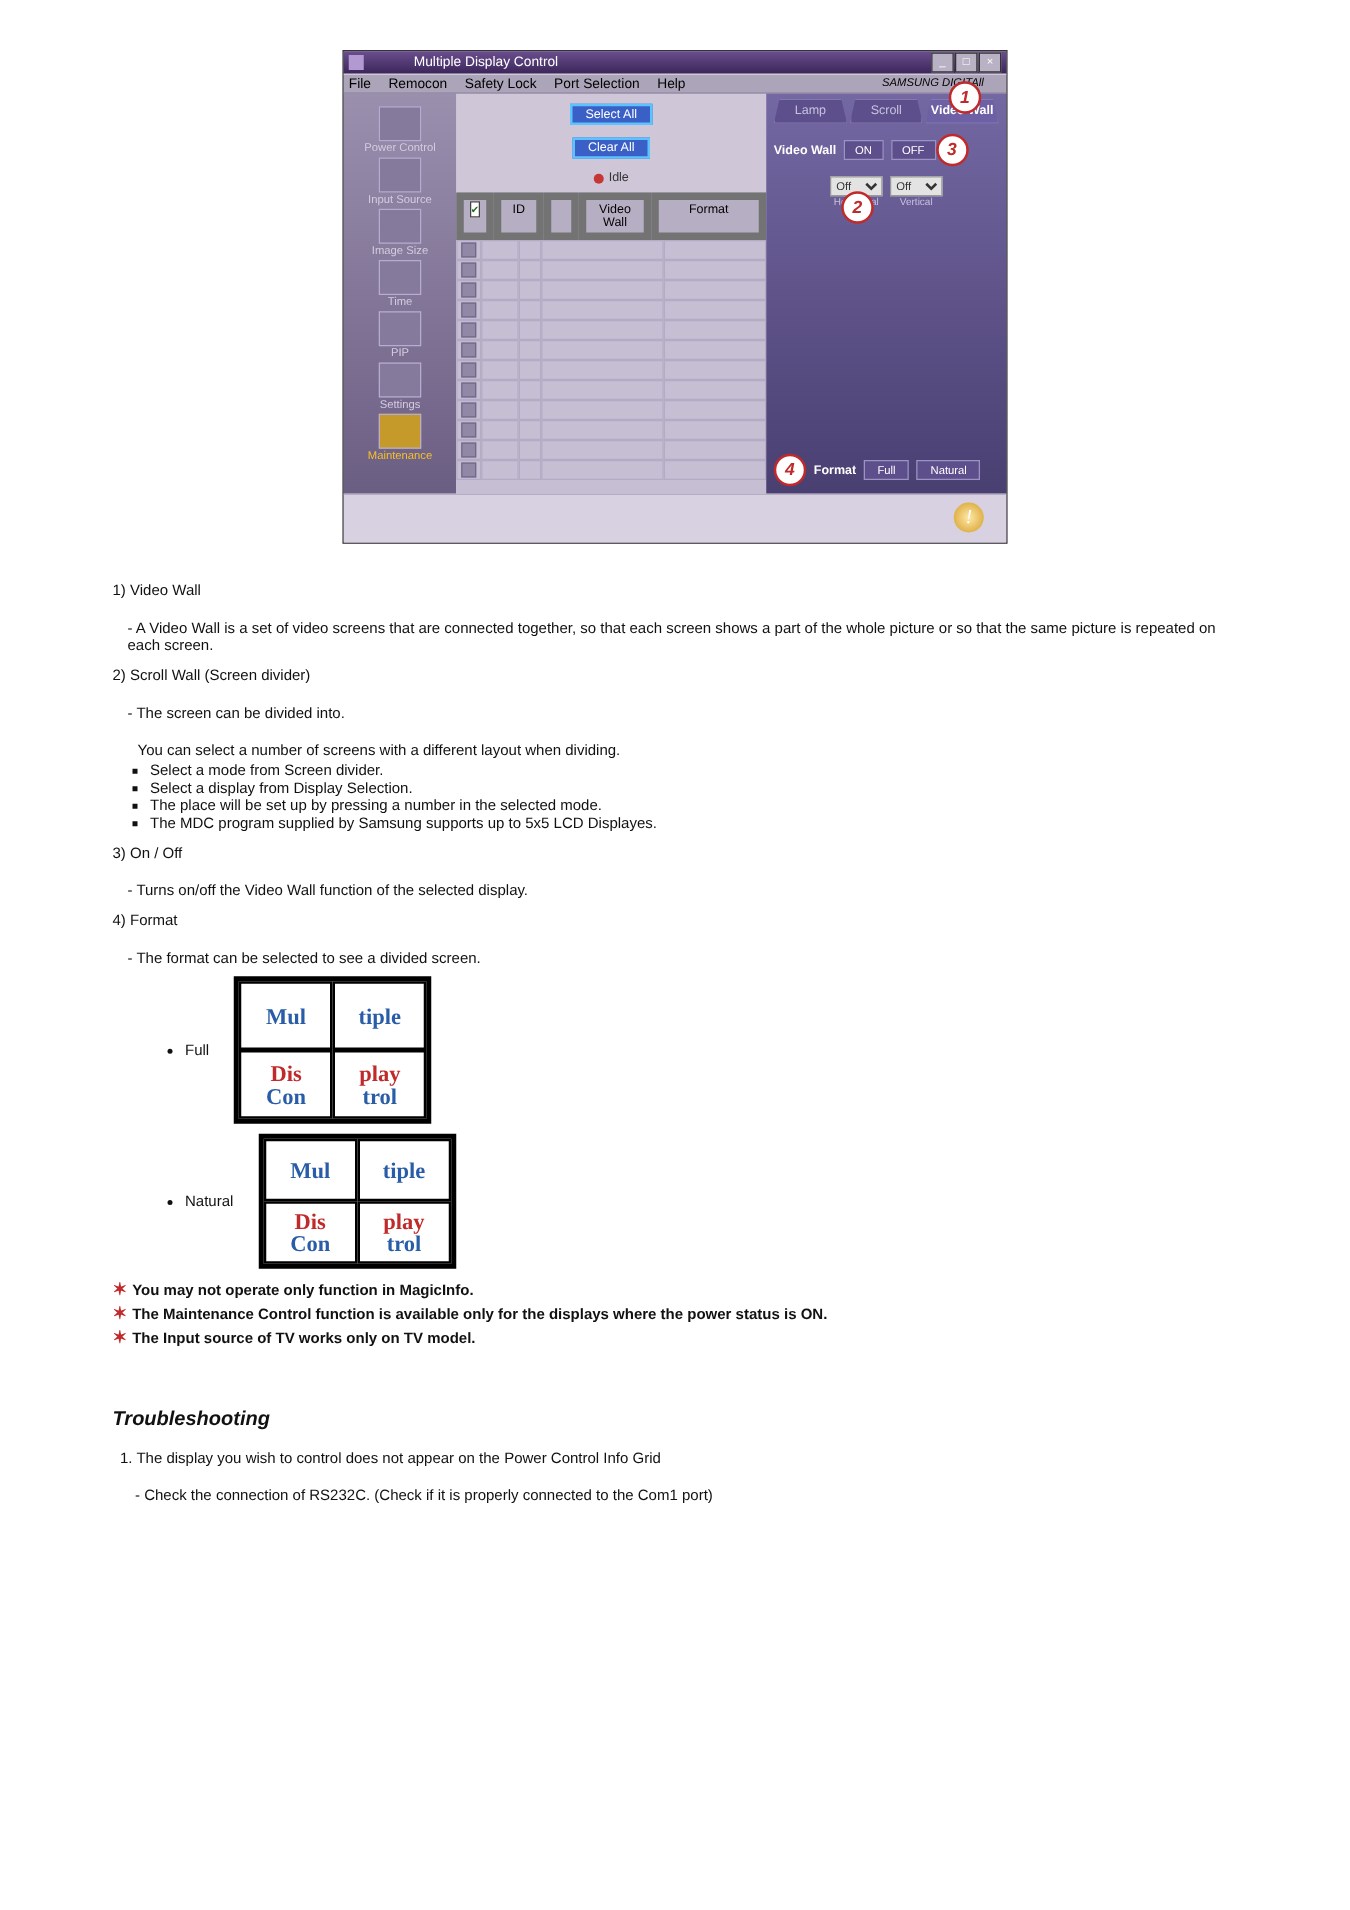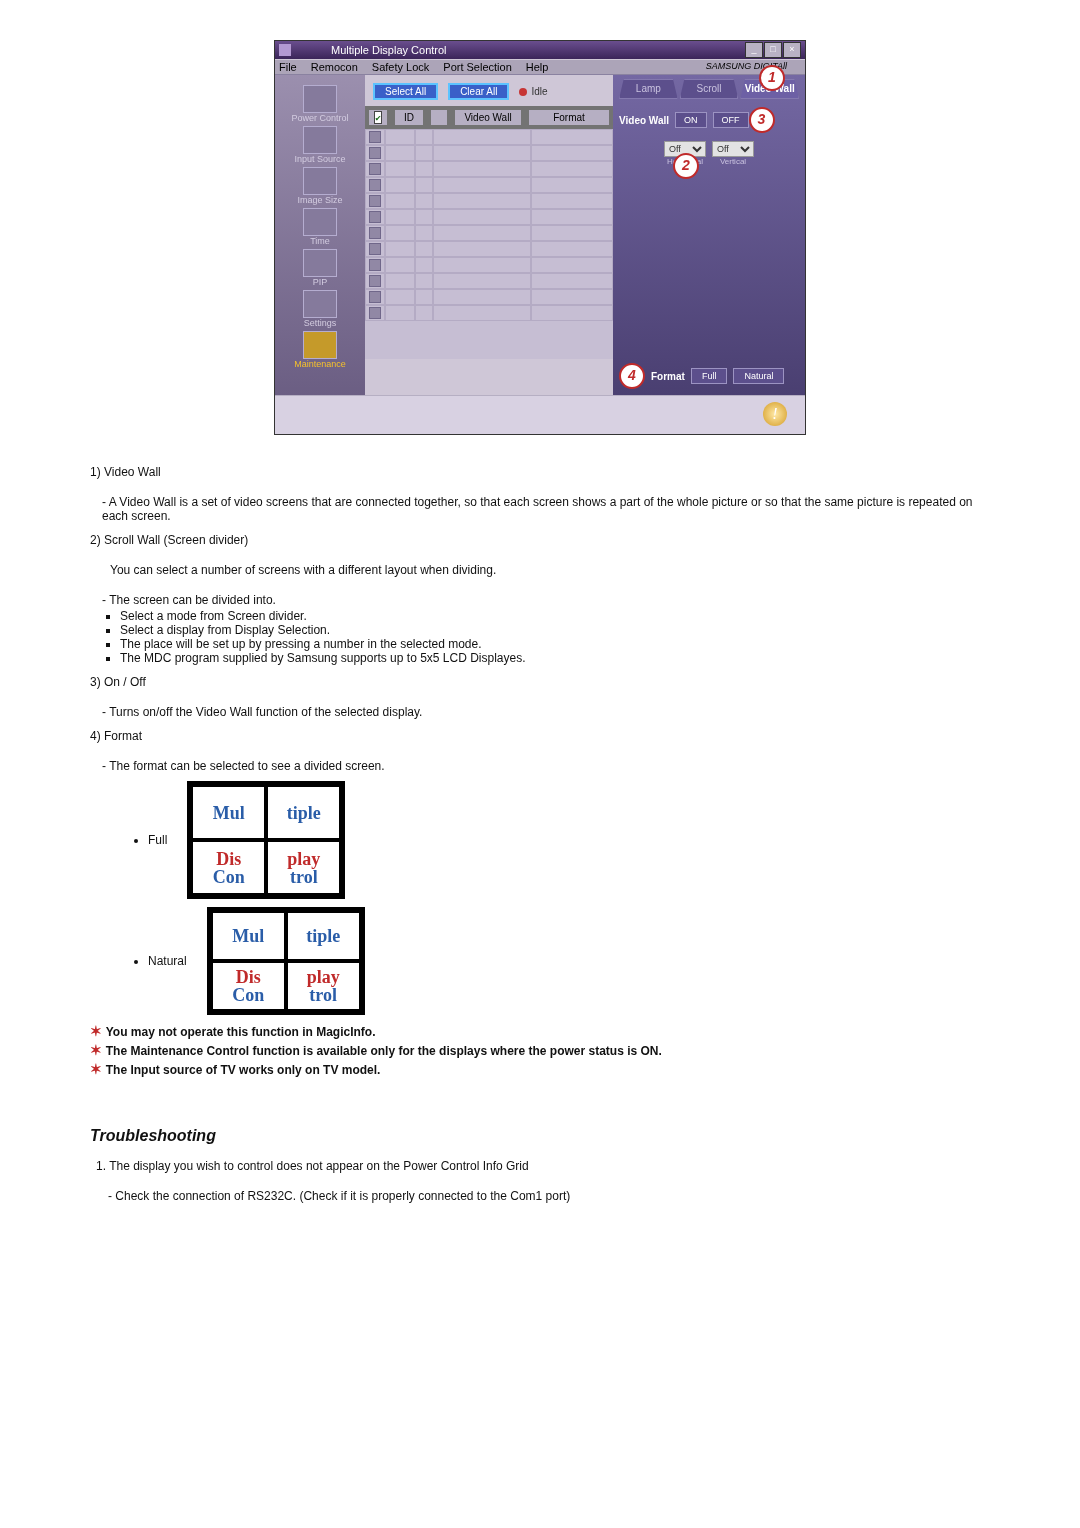--- a/index.html
+++ b/index.html
@@ -15,26 +15,26 @@
   .menubar .brand { margin-left:auto; font-size:9px; font-style:italic; }
   .client { display:flex; height:320px; }
   
   .sidebar { width:90px; background:linear-gradient(#9b8fae,#6b5e83); color:#d3cce0; font-size:9px; display:flex; flex-direction:column; align-items:center; padding-top:10px; gap:1px; }
   .sb-item { display:flex; flex-direction:column; align-items:center; margin-bottom:2px; width:100%; }
   .sb-item.active { color:#f6c12b; }
   .sb-ic { width:32px; height:26px; background:#857a9c; border:1px solid #b5add0; }
   .sb-item.active .sb-ic { background:#c59a2a; }
   
   .center { flex:1; background:#cfc7d7; position:relative; }
-  .toolbar { display:flex; align-items:center; gap:10px; padding:8px 8px 6px; }
+  .toolbar { display:flex; align-items:center; gap:10px; padding:8px 8px 6px;flex-direction:column; }
   .tbtn { background:#3a60c8; color:#fff; font-size:10px; border:2px solid #5cc3ff; padding:1px 10px; }
   .idle { display:flex; align-items:center; font-size:10px; color:#333; }
   .idle::before { content:""; width:8px; height:8px; background:#c73535; border-radius:50%; margin-right:4px; }
   .grid-head { display:flex; background:#b6afc3; font-size:10px; }
-  .gh { border:4px solid #737373; text-align:center; padding:2px 0; }
+  .gh { border:6px solid #737373; text-align:center; padding:2px 0; }
   .gh.chk { width:18px; } .gh.id { width:28px; } .gh.st { width:16px; }
   .gh.vw { flex:1; } .gh.fm { width:80px; }
   .grid-body { height:230px; overflow:auto; background:#c6bed3; }
   .row { display:flex; height:16px; }
   .cell { border:1px solid #b4abc4; background:#c6bed3; }
   .cell.chk { width:18px; display:flex; justify-content:center; align-items:center; }
   .chkbox { width:10px; height:10px; background:#9188a5; border:1px solid #70678a; }
   .chkbox.on { background:#fff; border-color:#444; }
   .check::after { content:"✔"; font-size:8px; color:#1a6a1a; }
   .cell.id { width:28px; } .cell.st { width:16px; display:flex; justify-content:center; align-items:center; }
@@ -292,22 +292,22 @@
   <div class="bottombar">
     <div class="info-ic">!</div>
   </div>
 </div>
 
 <div class="article">
   <div class="item-title">1) <span>Video Wall</span></div>
   <div class="sub">- <span>A Video Wall is a set of video screens that are connected together, so that each screen shows a part of the whole picture or so that the same picture is repeated on each screen.</span></div>
 
   <div class="item-title">2)  <span>Scroll Wall (Screen divider)</span></div>
+  <div class="sub">- <span>The screen can be divided into.</span></div>
   <div class="sub" style="margin-left:20px;">You can select a number of screens with a different layout when dividing.</div>
-  <div class="sub">- <span>The screen can be divided into.</span></div>
   <ul class="sq">
     <li>Select a mode from Screen divider.</li>
     <li>Select a display from Display Selection.</li>
     <li>The place will be set up by pressing a number in the selected mode.</li>
     <li>The MDC program supplied by Samsung supports up to 5x5 LCD Displayes.</li>
   </ul>
 
   <div class="item-title">3)  <span>On / Off</span></div>
   <div class="sub">- <span>Turns on/off the Video Wall function of the selected display.</span></div>
 
@@ -352,21 +352,21 @@
 Con</span>
           </div>
           <div>
             <span class="mdc"><span class="r">play</span>
 trol</span>
           </div>
     </div>
   </div>
 
   <div class="notes">
-    <p><span class="star">✶</span><span>You may not operate this function in MagicInfo.</span></p>
+    <p><span class="star">✶</span><span>You may not operate only function in MagicInfo.</span></p>
     <p><span class="star">✶</span><span>The Maintenance Control function is available only for the displays where the power status is ON.</span></p>
     <p><span class="star">✶</span><span>The Input source of TV works only on TV model.</span></p>
   </div>
 
   <h2>Troubleshooting</h2>
   <div style="margin-left:6px;">1. <span>The display you wish to control does not appear on the Power Control Info Grid</span></div>
   <div class="sub" style="margin-left:18px;">- <span>Check the connection of RS232C. (Check if it is properly connected to the Com1 port)</span></div>
 </div>
 
 </div>

